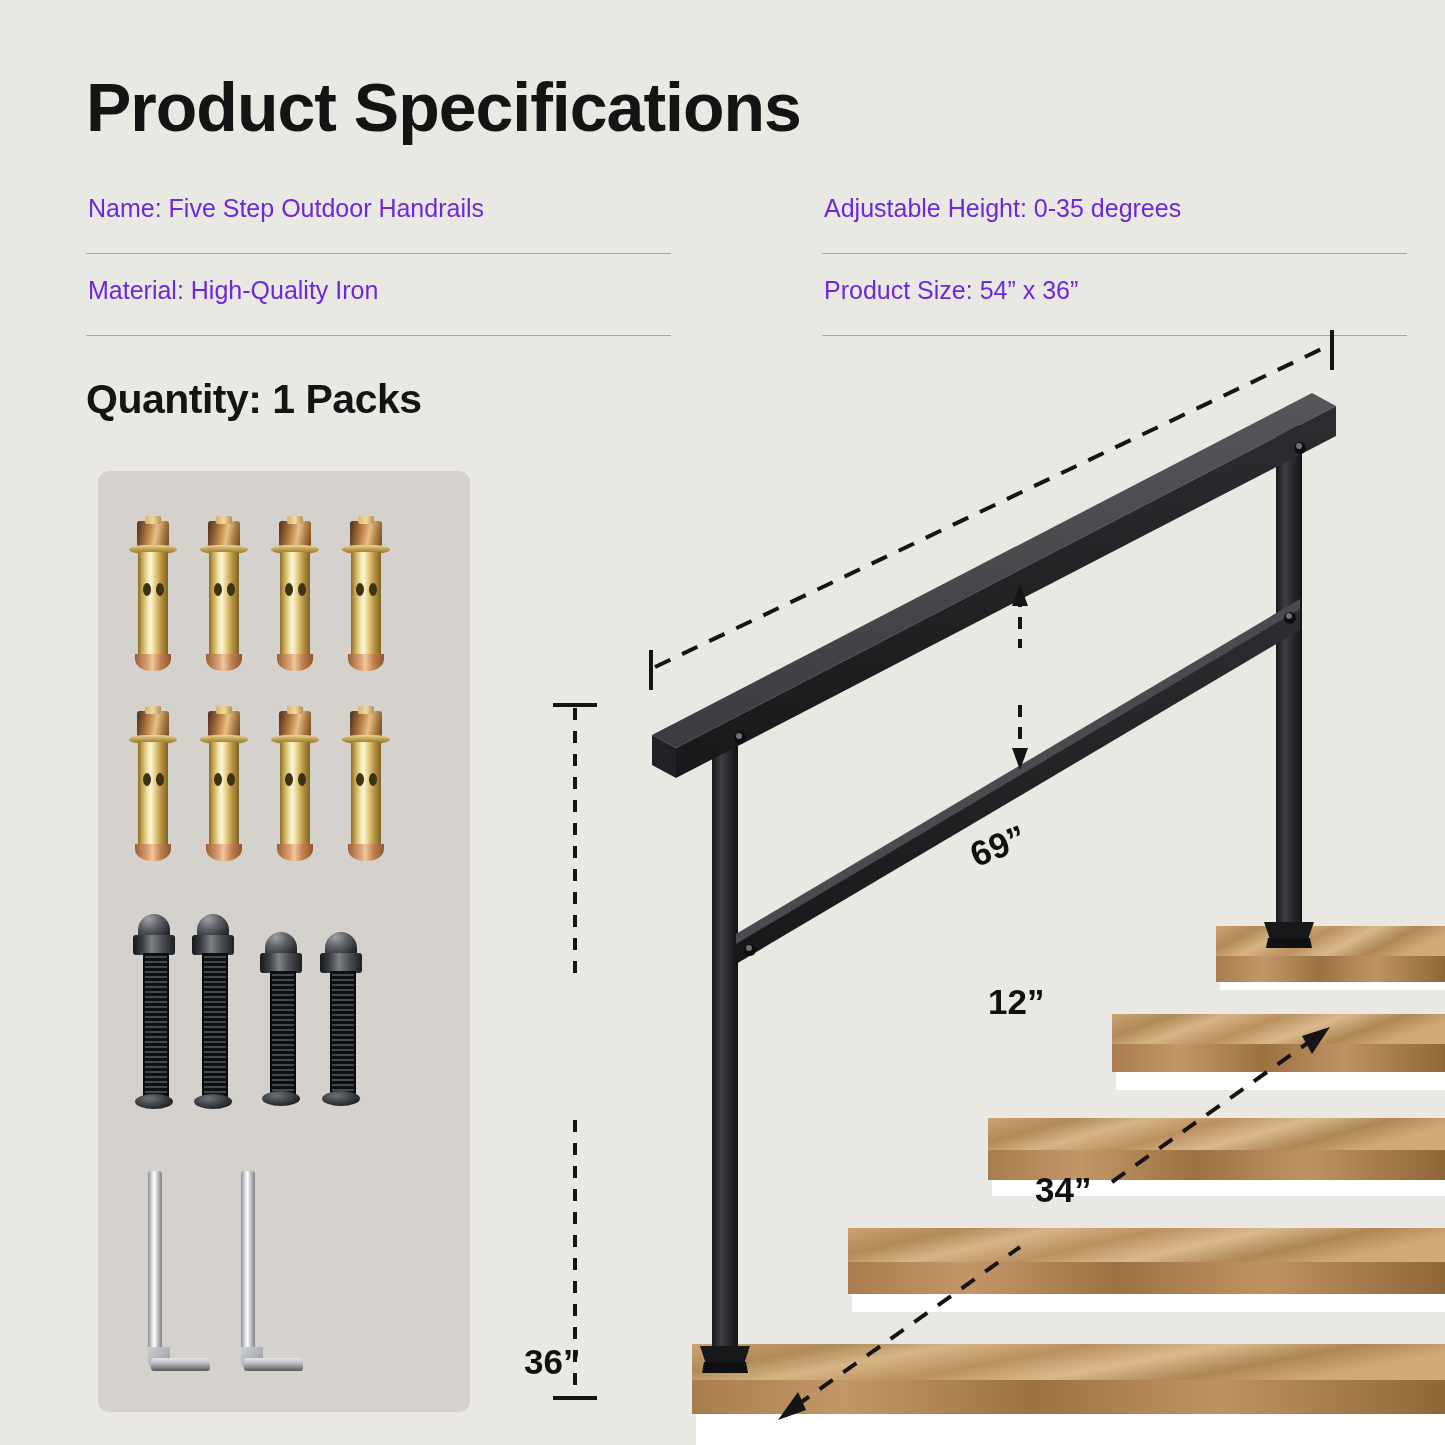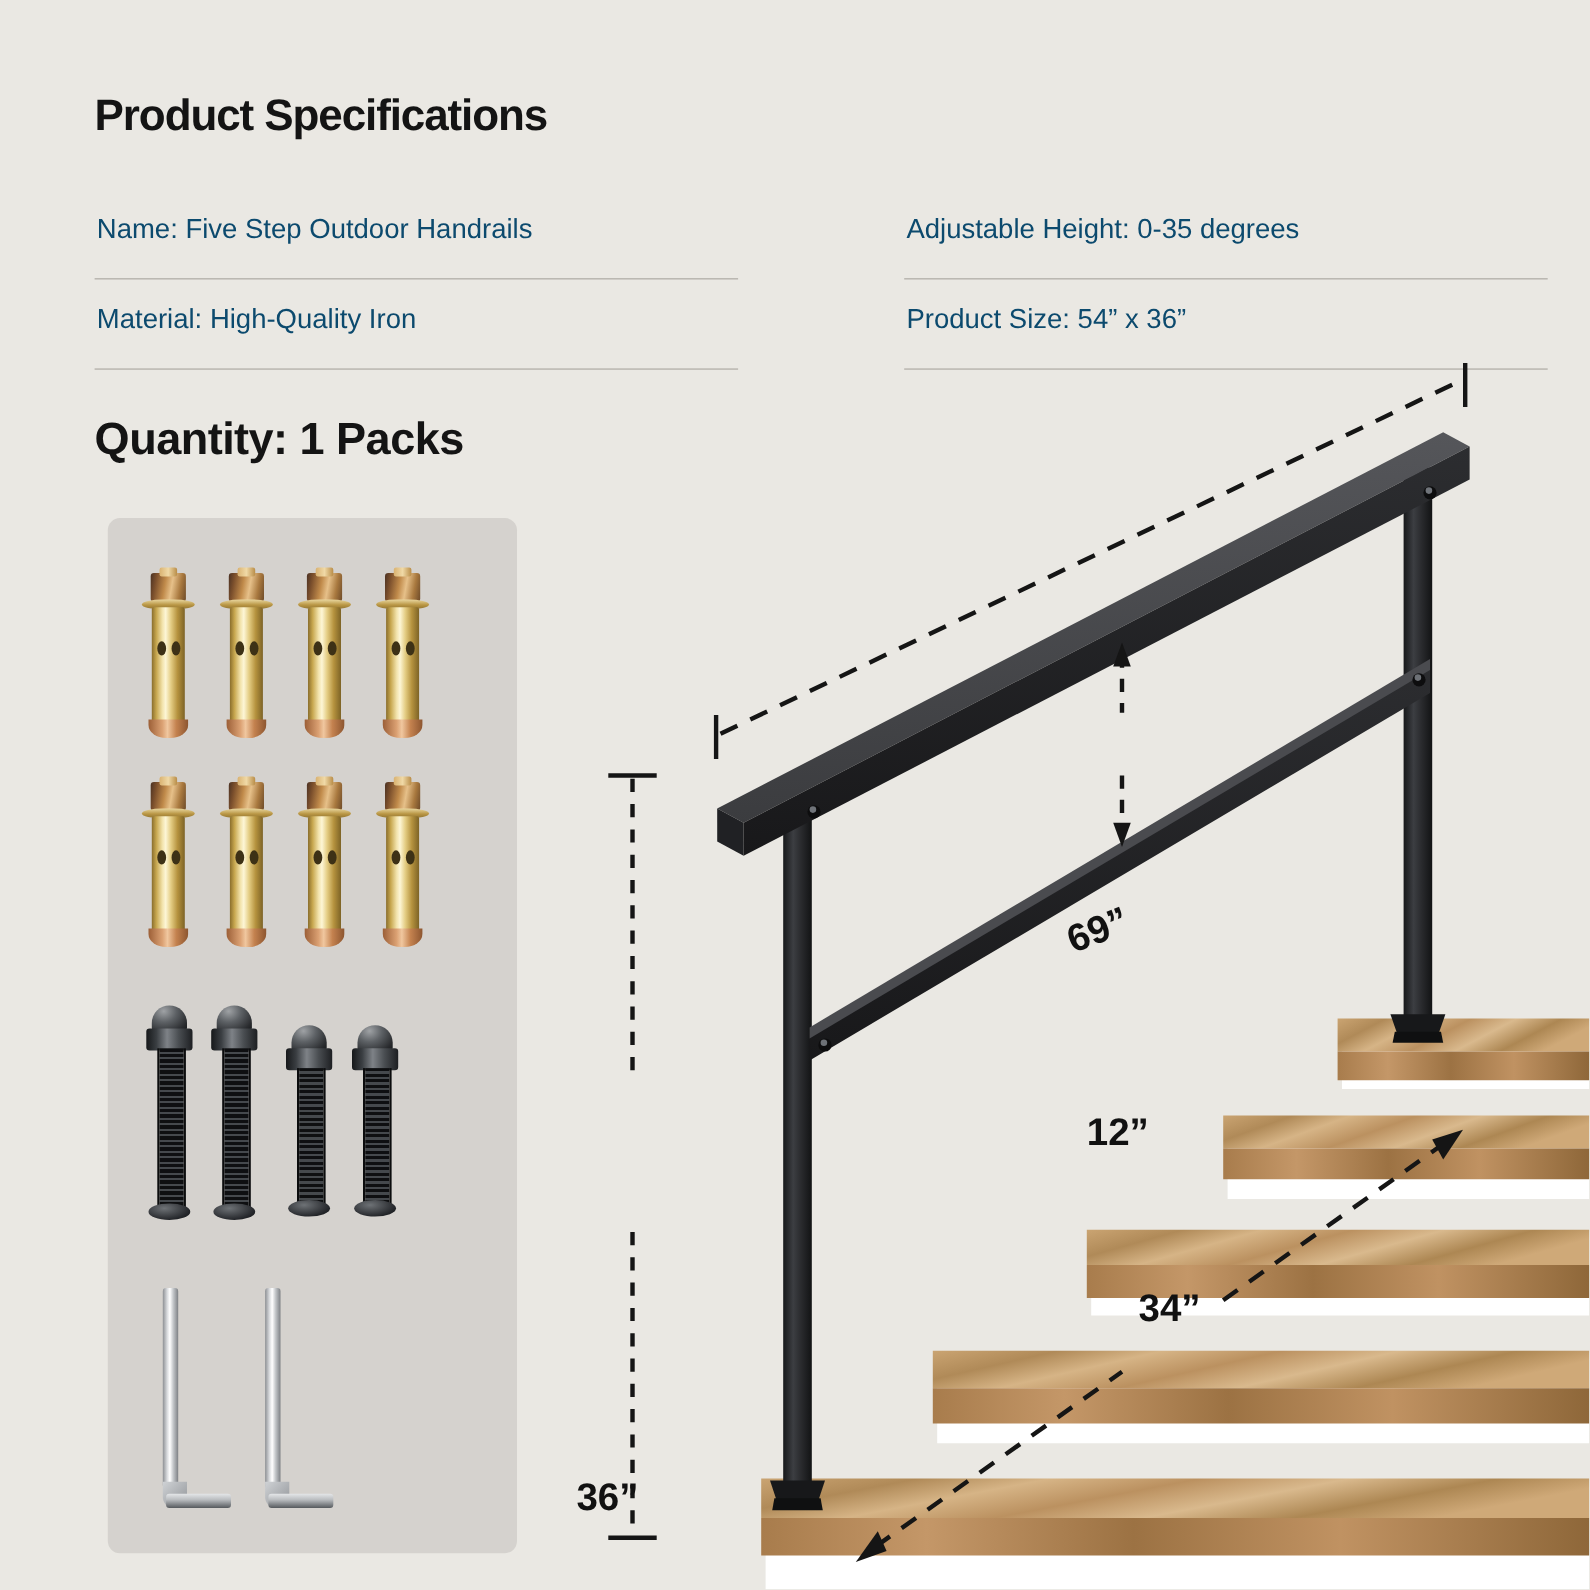--- a/index.html
+++ b/index.html
@@ -8,31 +8,31 @@
     background:#eae8e3;
     font-family:"Liberation Sans", sans-serif;
     color:#1b1b1b;
     overflow:hidden;
     position:relative;
   }
   #page{position:absolute;inset:0;background:#eae8e3;}
 
   
   .page-title{
-    position:absolute;left:86px;top:84px;
-    font-size:40px;font-weight:bold;letter-spacing:-1px;
+    position:absolute;left:86px;top:72px;
+    font-size:68px;font-weight:bold;letter-spacing:-1px;
     line-height:1.05;color:#141414;
   }
   .spec-grid{position:absolute;left:86px;top:186px;width:1270px;}
   .spec-col{position:absolute;top:0;width:585px;}
   .spec-col.left{left:0;}
   .spec-col.right{left:736px;}
   .spec-item{position:relative;height:82px;}
   .spec-text{
-    font-size:25px;color:#0c4a6e;line-height:1;
+    font-size:25px;color:#6d28d9;line-height:1;
     position:absolute;left:2px;top:10px;white-space:nowrap;
   }
   .spec-rule{
     position:absolute;left:0;bottom:14px;width:100%;
     height:1px;background:#a7a49d;
   }
 
   .quantity-heading{
     position:absolute;left:86px;top:376px;
     font-size:41px;font-weight:bold;letter-spacing:-0.5px;color:#141414;
@@ -118,21 +118,21 @@
 
   
   .diagram{position:absolute;left:500px;top:330px;width:945px;height:1115px;}
   .diagram svg{position:absolute;left:0;top:0;}
 
   .dim-label{
     position:absolute;font-size:35px;font-weight:bold;color:#111;
     letter-spacing:0px;white-space:nowrap;
   }
   .dim-69{left:470px;top:496px;transform:rotate(-21.5deg);}
-  .dim-12{left:488px;top:680px;}
+  .dim-12{left:488px;top:652px;}
   .dim-57{left:535px;top:840px;}
   .dim-36{left:24px;top:1012px;}
 </style>
 </head>
 <body>
 
 <div id="page">
 
   <div class="page-title">Product Specifications</div>
 

